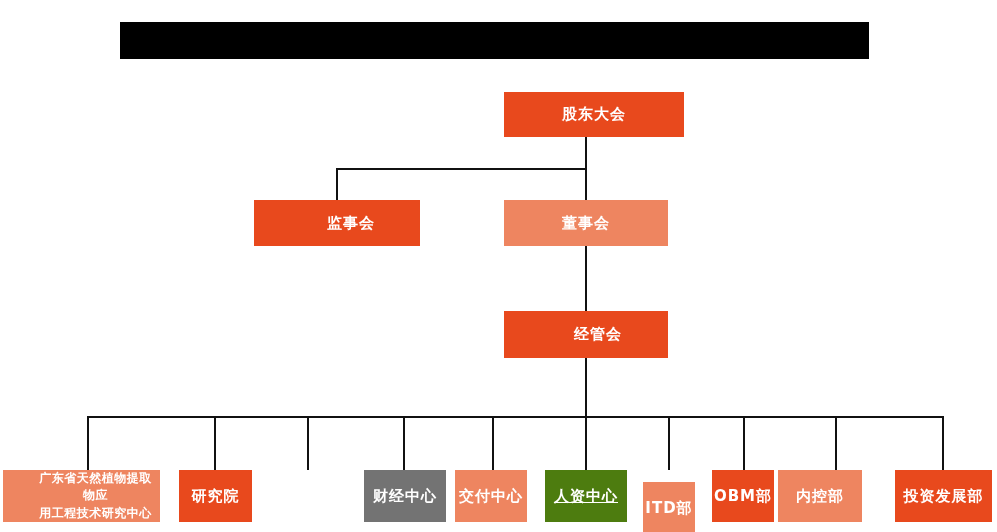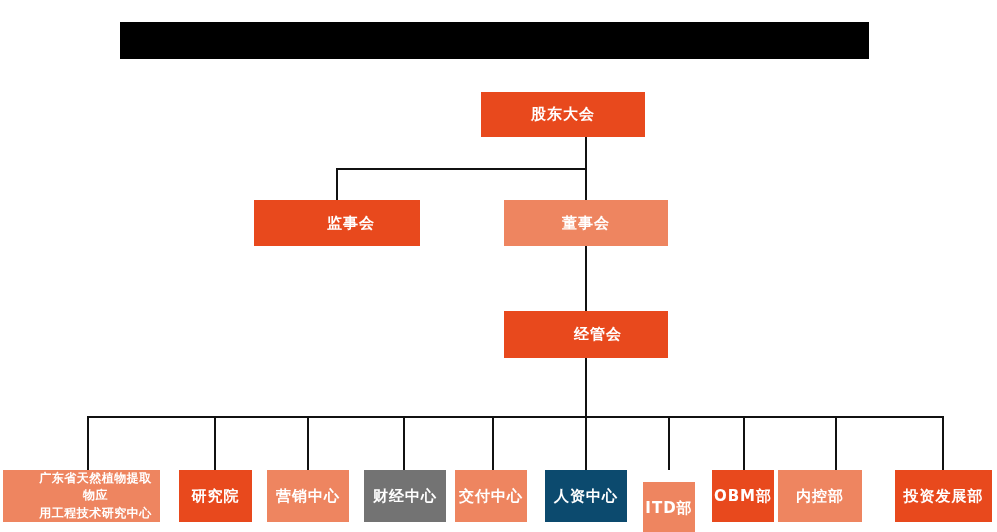--- a/index.html
+++ b/index.html
@@ -45,21 +45,21 @@
   .node.small-text {
     font-size: 12px;
     letter-spacing: 0.5px;
     line-height: 1.45;
     padding: 2px 4px;
   }
   .node.small-text .line {
     display: block;
   }
   
-  .n-shareholders { left: 481px; top: 92px;  width: 164px; height: 45px; }
+  .n-shareholders { left: 504px; top: 92px;  width: 180px; height: 45px; }
   
   .n-supervisory  { left: 254px; top: 200px; width: 166px; height: 46px; }
   .n-board        { left: 504px; top: 200px; width: 164px; height: 46px; }
   
   .n-management   { left: 504px; top: 311px; width: 164px; height: 47px; }
   
   .n-gd-center    { left: 3px;   top: 470px; width: 157px; height: 52px; }
   .n-research     { left: 179px; top: 470px; width: 73px;  height: 52px; }
   .n-marketing    { left: 267px; top: 470px; width: 82px;  height: 52px; }
   .n-finance      { left: 364px; top: 470px; width: 82px;  height: 52px; }
@@ -118,30 +118,27 @@
 
   <div class="node n-gd-center small-text" style="background: rgb(238, 133, 96); padding-left: 32px;">
     <span>
       <span class="line">广东省天然植物提取物应</span>
       <span class="line">用工程技术研究中心</span>
     </span>
   </div>
   <div class="node n-research" style="background: rgb(232, 73, 29);">
     <span>研究院</span>
   </div>
-  <div class="node n-marketing" style="background: rgb(238, 133, 96);">
-    <span>营销中心</span>
-  </div>
   <div class="node n-finance" style="background: #737373;">
     <span>财经中心</span>
   </div>
   <div class="node n-delivery" style="background: rgb(238, 133, 96);">
     <span>交付中心</span>
   </div>
-  <div class="node n-hr" style="background: #0c4a6e;">
+  <div class="node n-hr" style="background: #4d7c0f; text-decoration: underline;">
     <span>人资中心</span>
   </div>
   <div class="node n-itd" style="background: rgb(238, 133, 96);">
     <span>ITD部</span>
   </div>
   <div class="node n-obm" style="background: rgb(232, 73, 29);">
     <span>OBM部</span>
   </div>
   <div class="node n-control" style="background: rgb(238, 133, 96);">
     <span>内控部</span>

